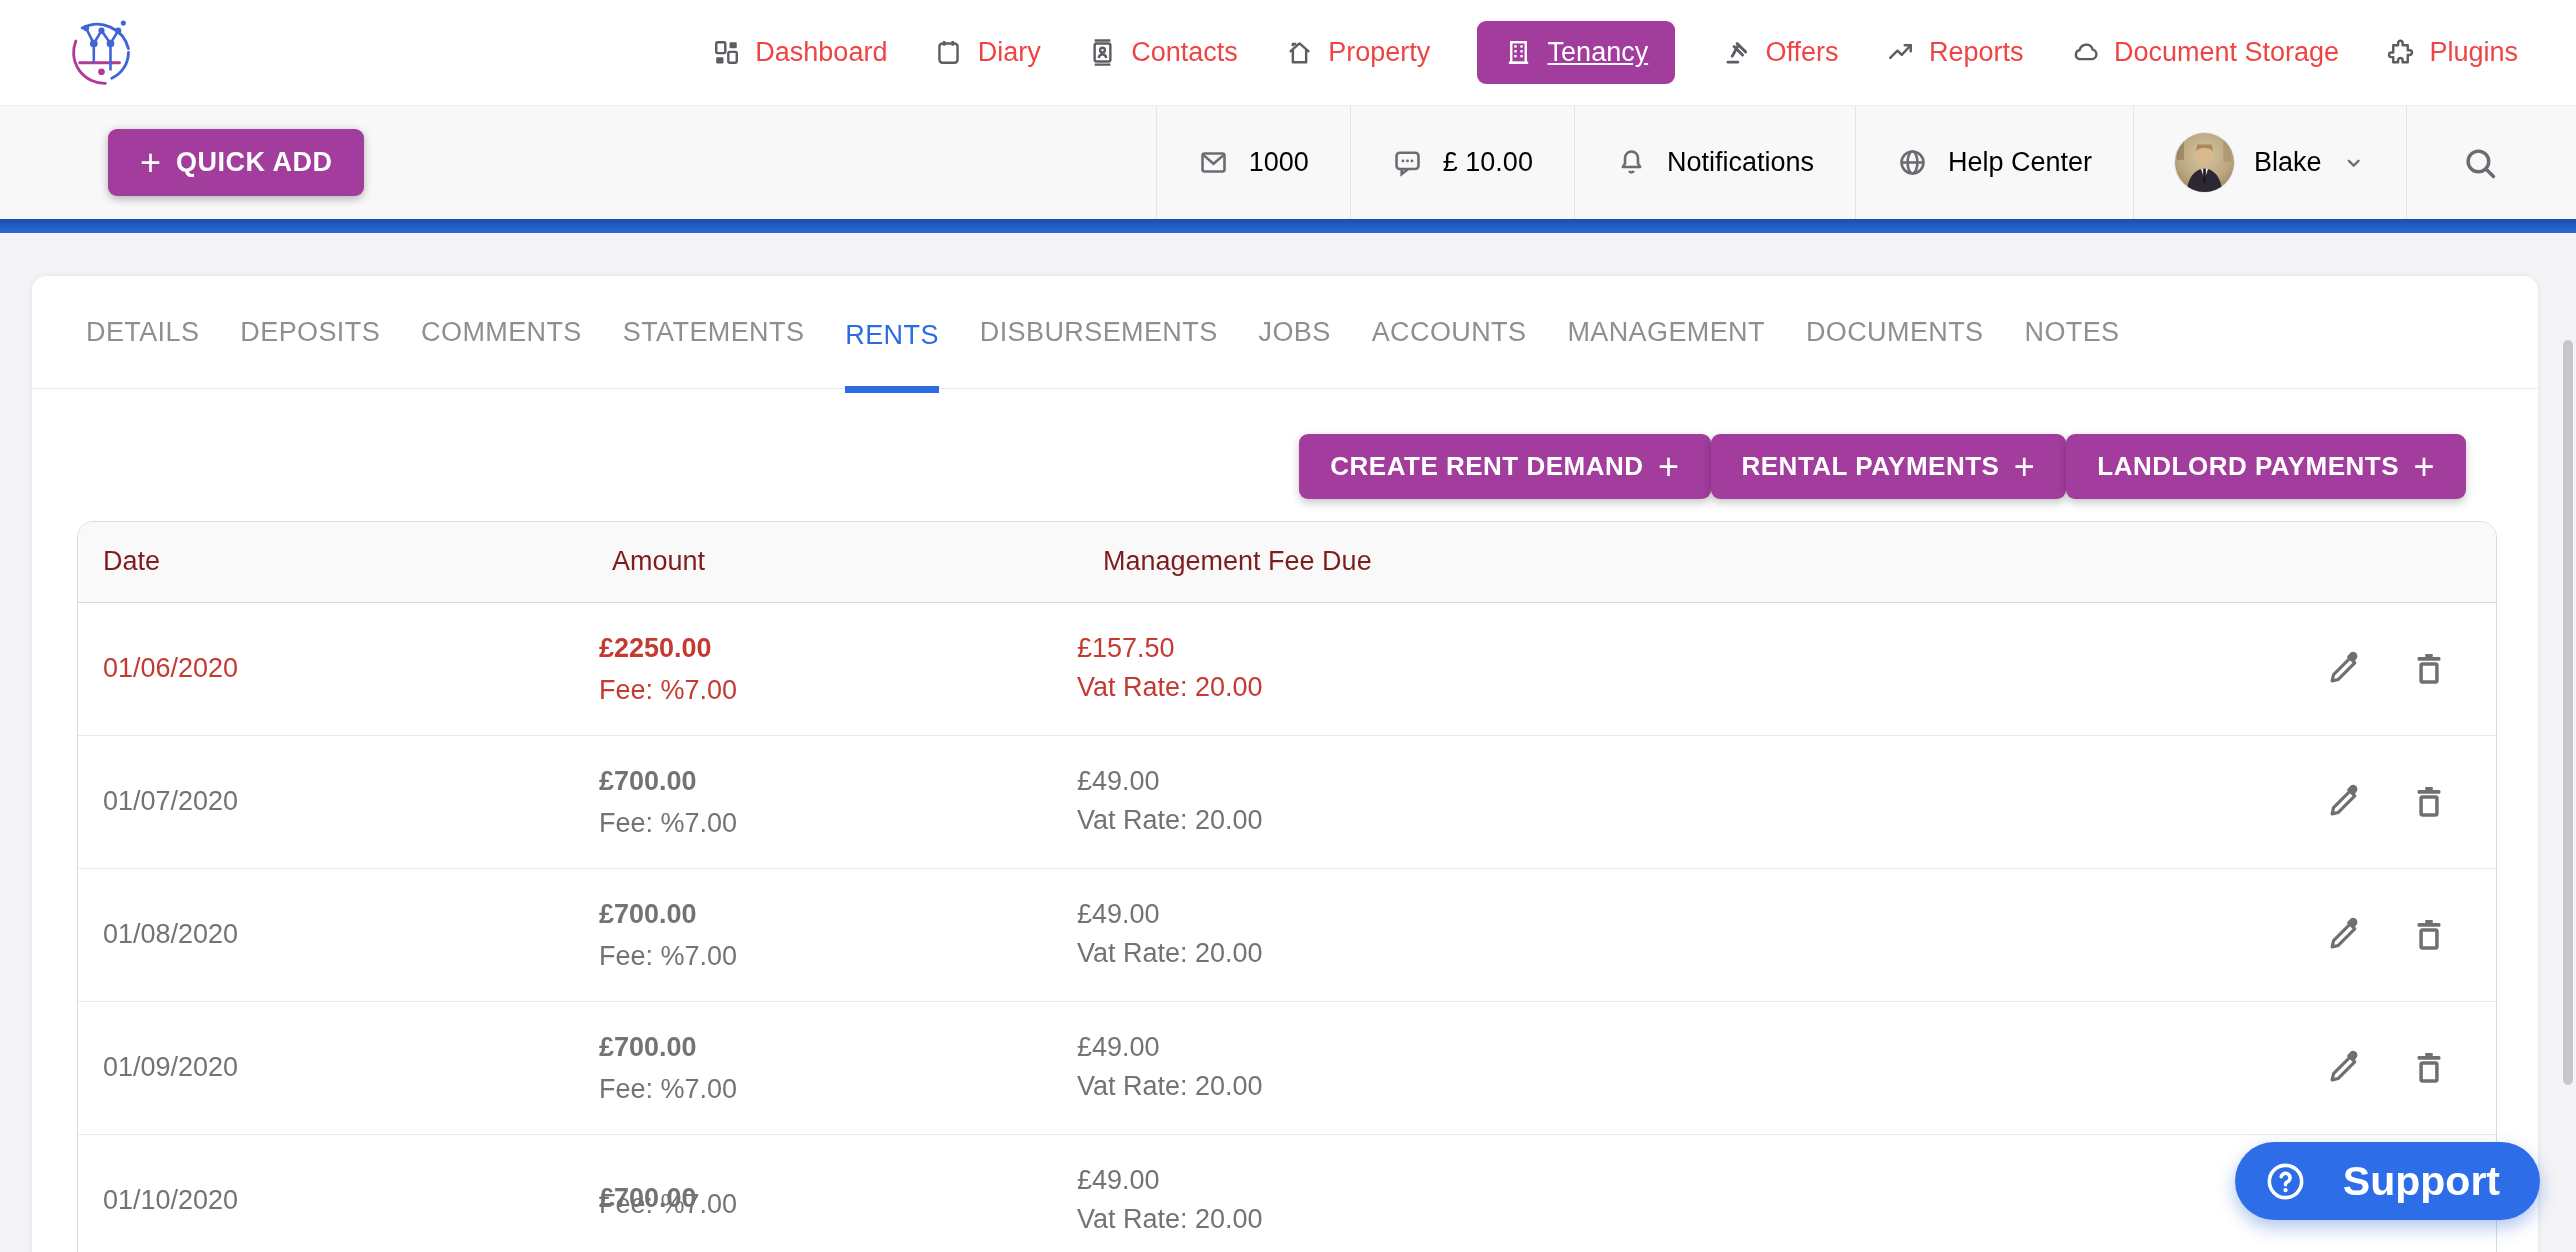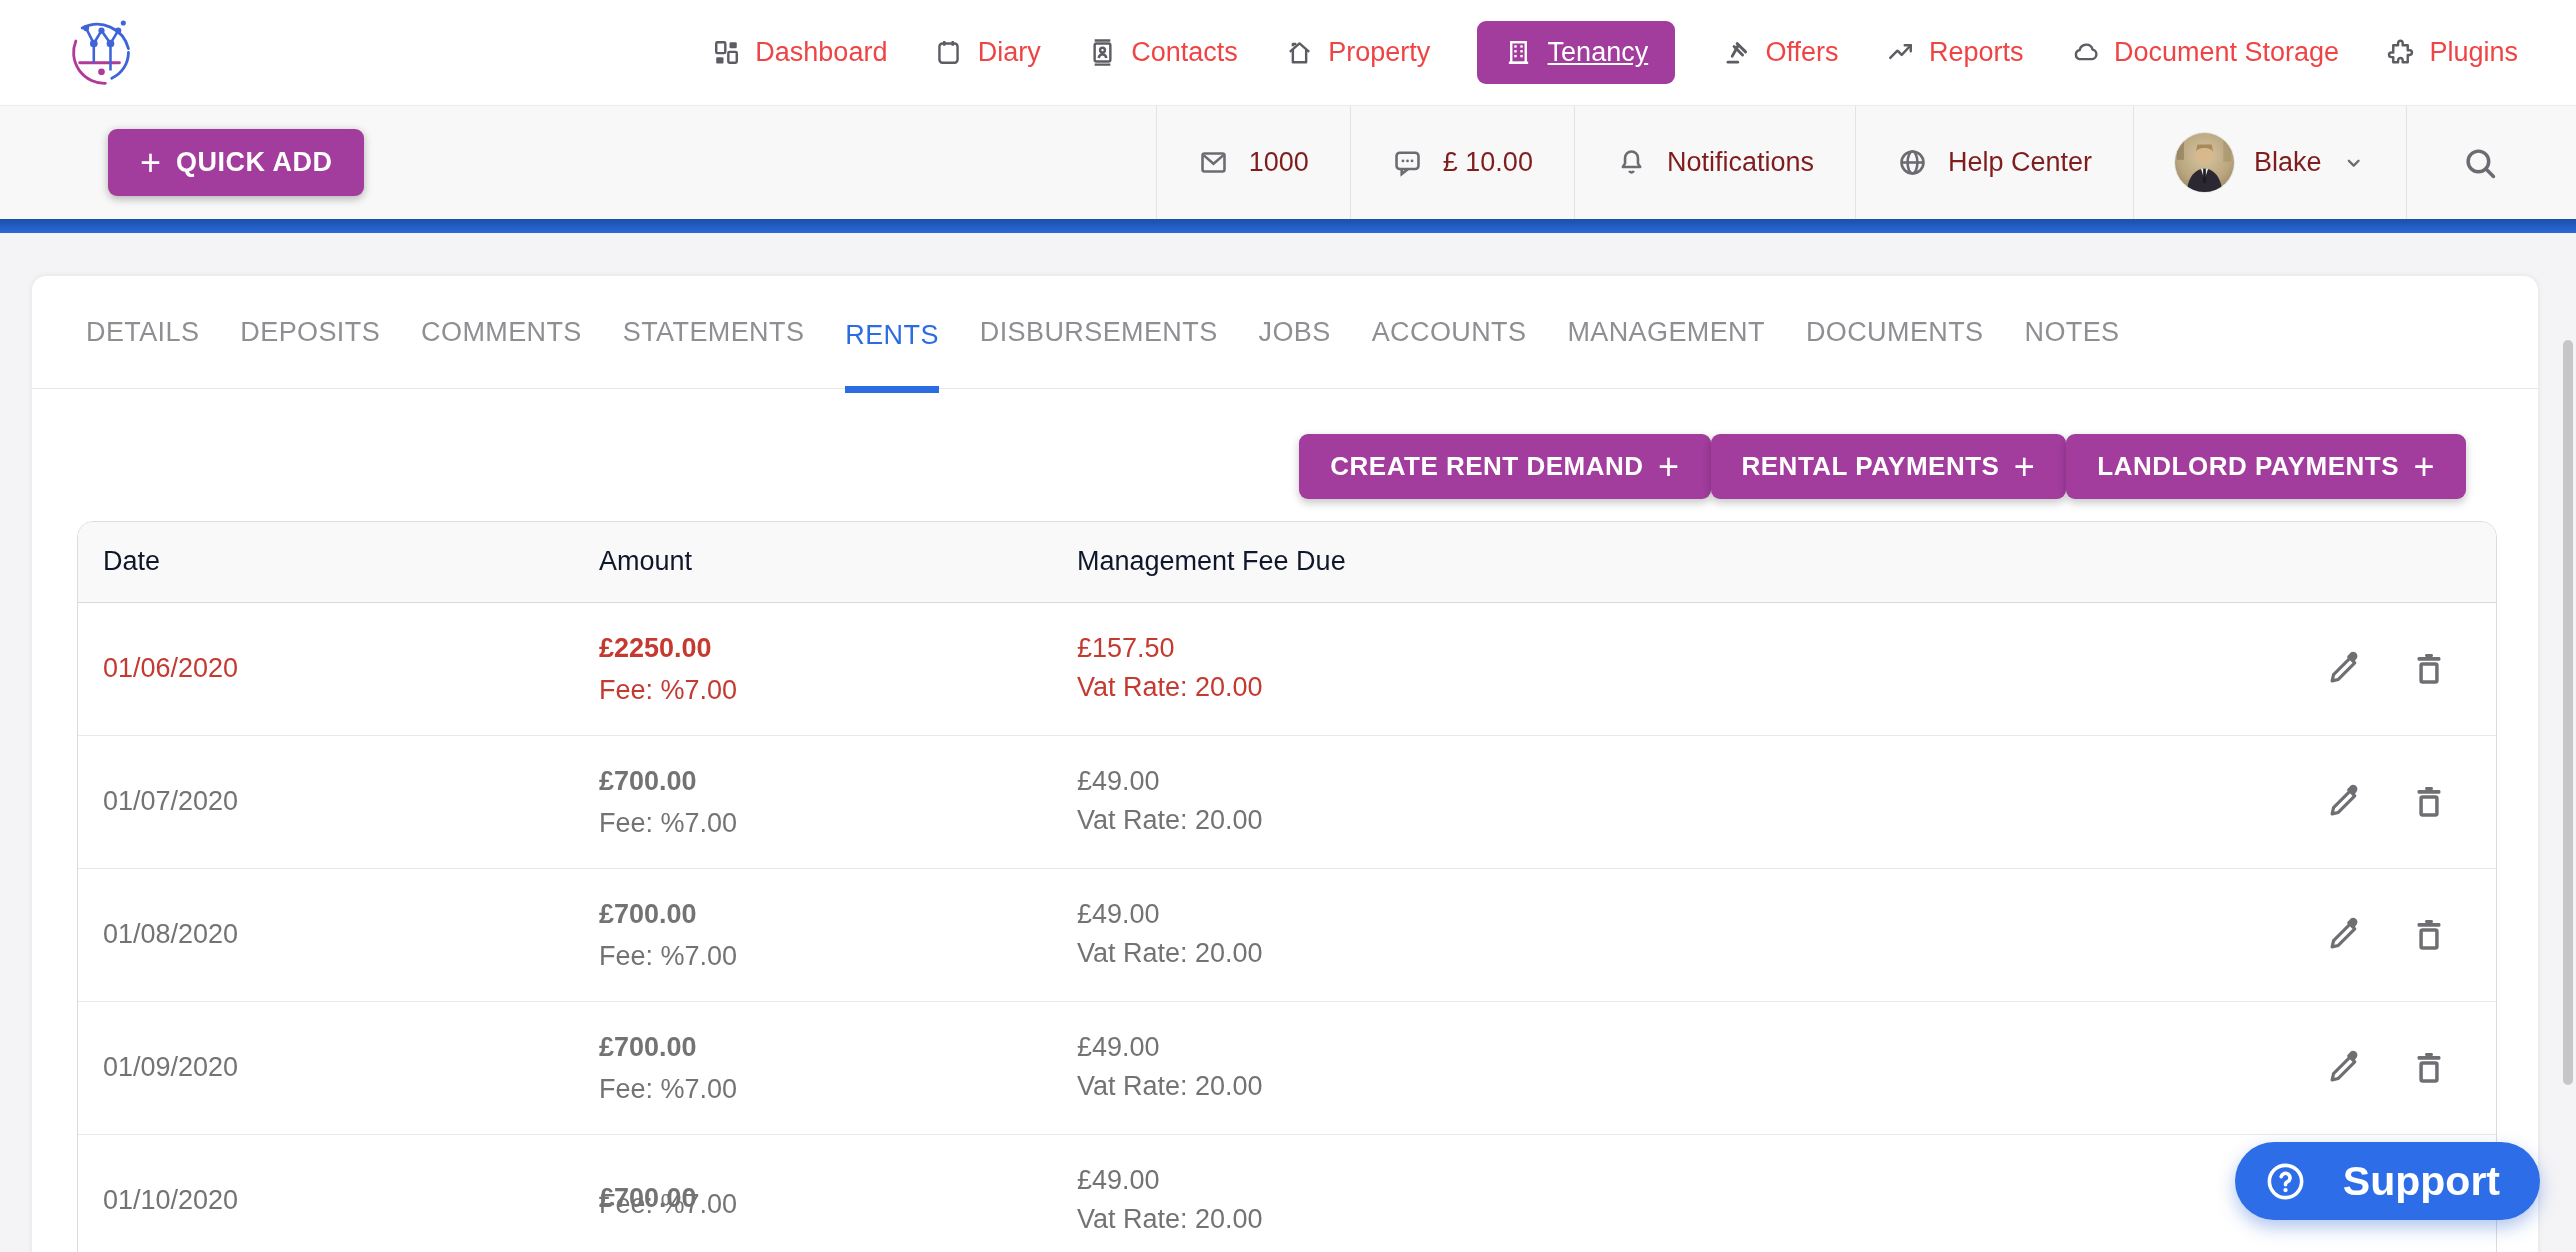--- a/index.html
+++ b/index.html
@@ -36,21 +36,21 @@
     background:#a23c9d; color:#fff; border:none; border-radius:9px;
     display:flex; align-items:center; gap:14.4px; cursor:pointer;
     font-family:"Liberation Sans", sans-serif;
     font-size:27px; font-weight:700; letter-spacing:0.5px;
     padding:18px 32px; box-shadow:0 2.7px 8px rgba(0,0,0,.28);
   }
   .btn-purple .plus { font-size:36px; font-weight:400; line-height:27px; }
   .toolbar-right { margin-left:auto; display:flex; align-items:stretch; }
   .tool-cell {
     display:flex; align-items:center; gap:20px; padding:0 41px;
-    border-left:1.8px solid #e4e4e7; cursor:pointer; white-space:nowrap; color:#7f1d1d;
+    border-left:1.8px solid #e4e4e7; cursor:pointer; white-space:nowrap; color:#000000;
   }
   .tool-cell .ticon { color:#6b6b72; }
   .avatar {
     width:59px; height:59px; border-radius:50%; overflow:hidden; flex:0 0 auto;
     box-shadow:0 0 0 0.9px rgba(0,0,0,.08);
   }
   .search-cell { padding:0 77px 0 54px; }
 
   .blue-bar { height:14.4px; background:linear-gradient(#1b4fa9,#2a69dc); }
 
@@ -74,21 +74,21 @@
   
   .table {
     margin:21.6px 41px 0 45px; border:0.9px solid #dcdcde; border-radius:16px;
     overflow:hidden; background:#fff;
   }
   .trow {
     display:grid; grid-template-columns:496px 478px 1fr 297px;
     align-items:center; padding-left:25px;
   }
   .thead {
-    height:81px; background:#f9f9f9; border-bottom:1.8px solid #d8d8da; color:#0f172a;
+    height:81px; background:#f9f9f9; border-bottom:1.8px solid #d8d8da; color:#7f1d1d;gap:13px;
   }
   .tbody-row { height:133px; border-bottom:1.8px solid #e9e9eb; color:#737373; }
   .cell-2line .val { font-weight:700; line-height:36px; }
   .cell-2line .sub { line-height:36px; margin-top:5.4px; }
   .tbody-row.overdue, .tbody-row.overdue .val, .tbody-row.overdue .sub { color:#c43a31; }
   .cell-actions { display:flex; justify-content:flex-end; align-items:center; gap:47px; padding-right:48px; }
   .icon-btn { color:#6f6f73; cursor:pointer; background:none; border:none; padding:0; }
 
   
   .support-btn {

